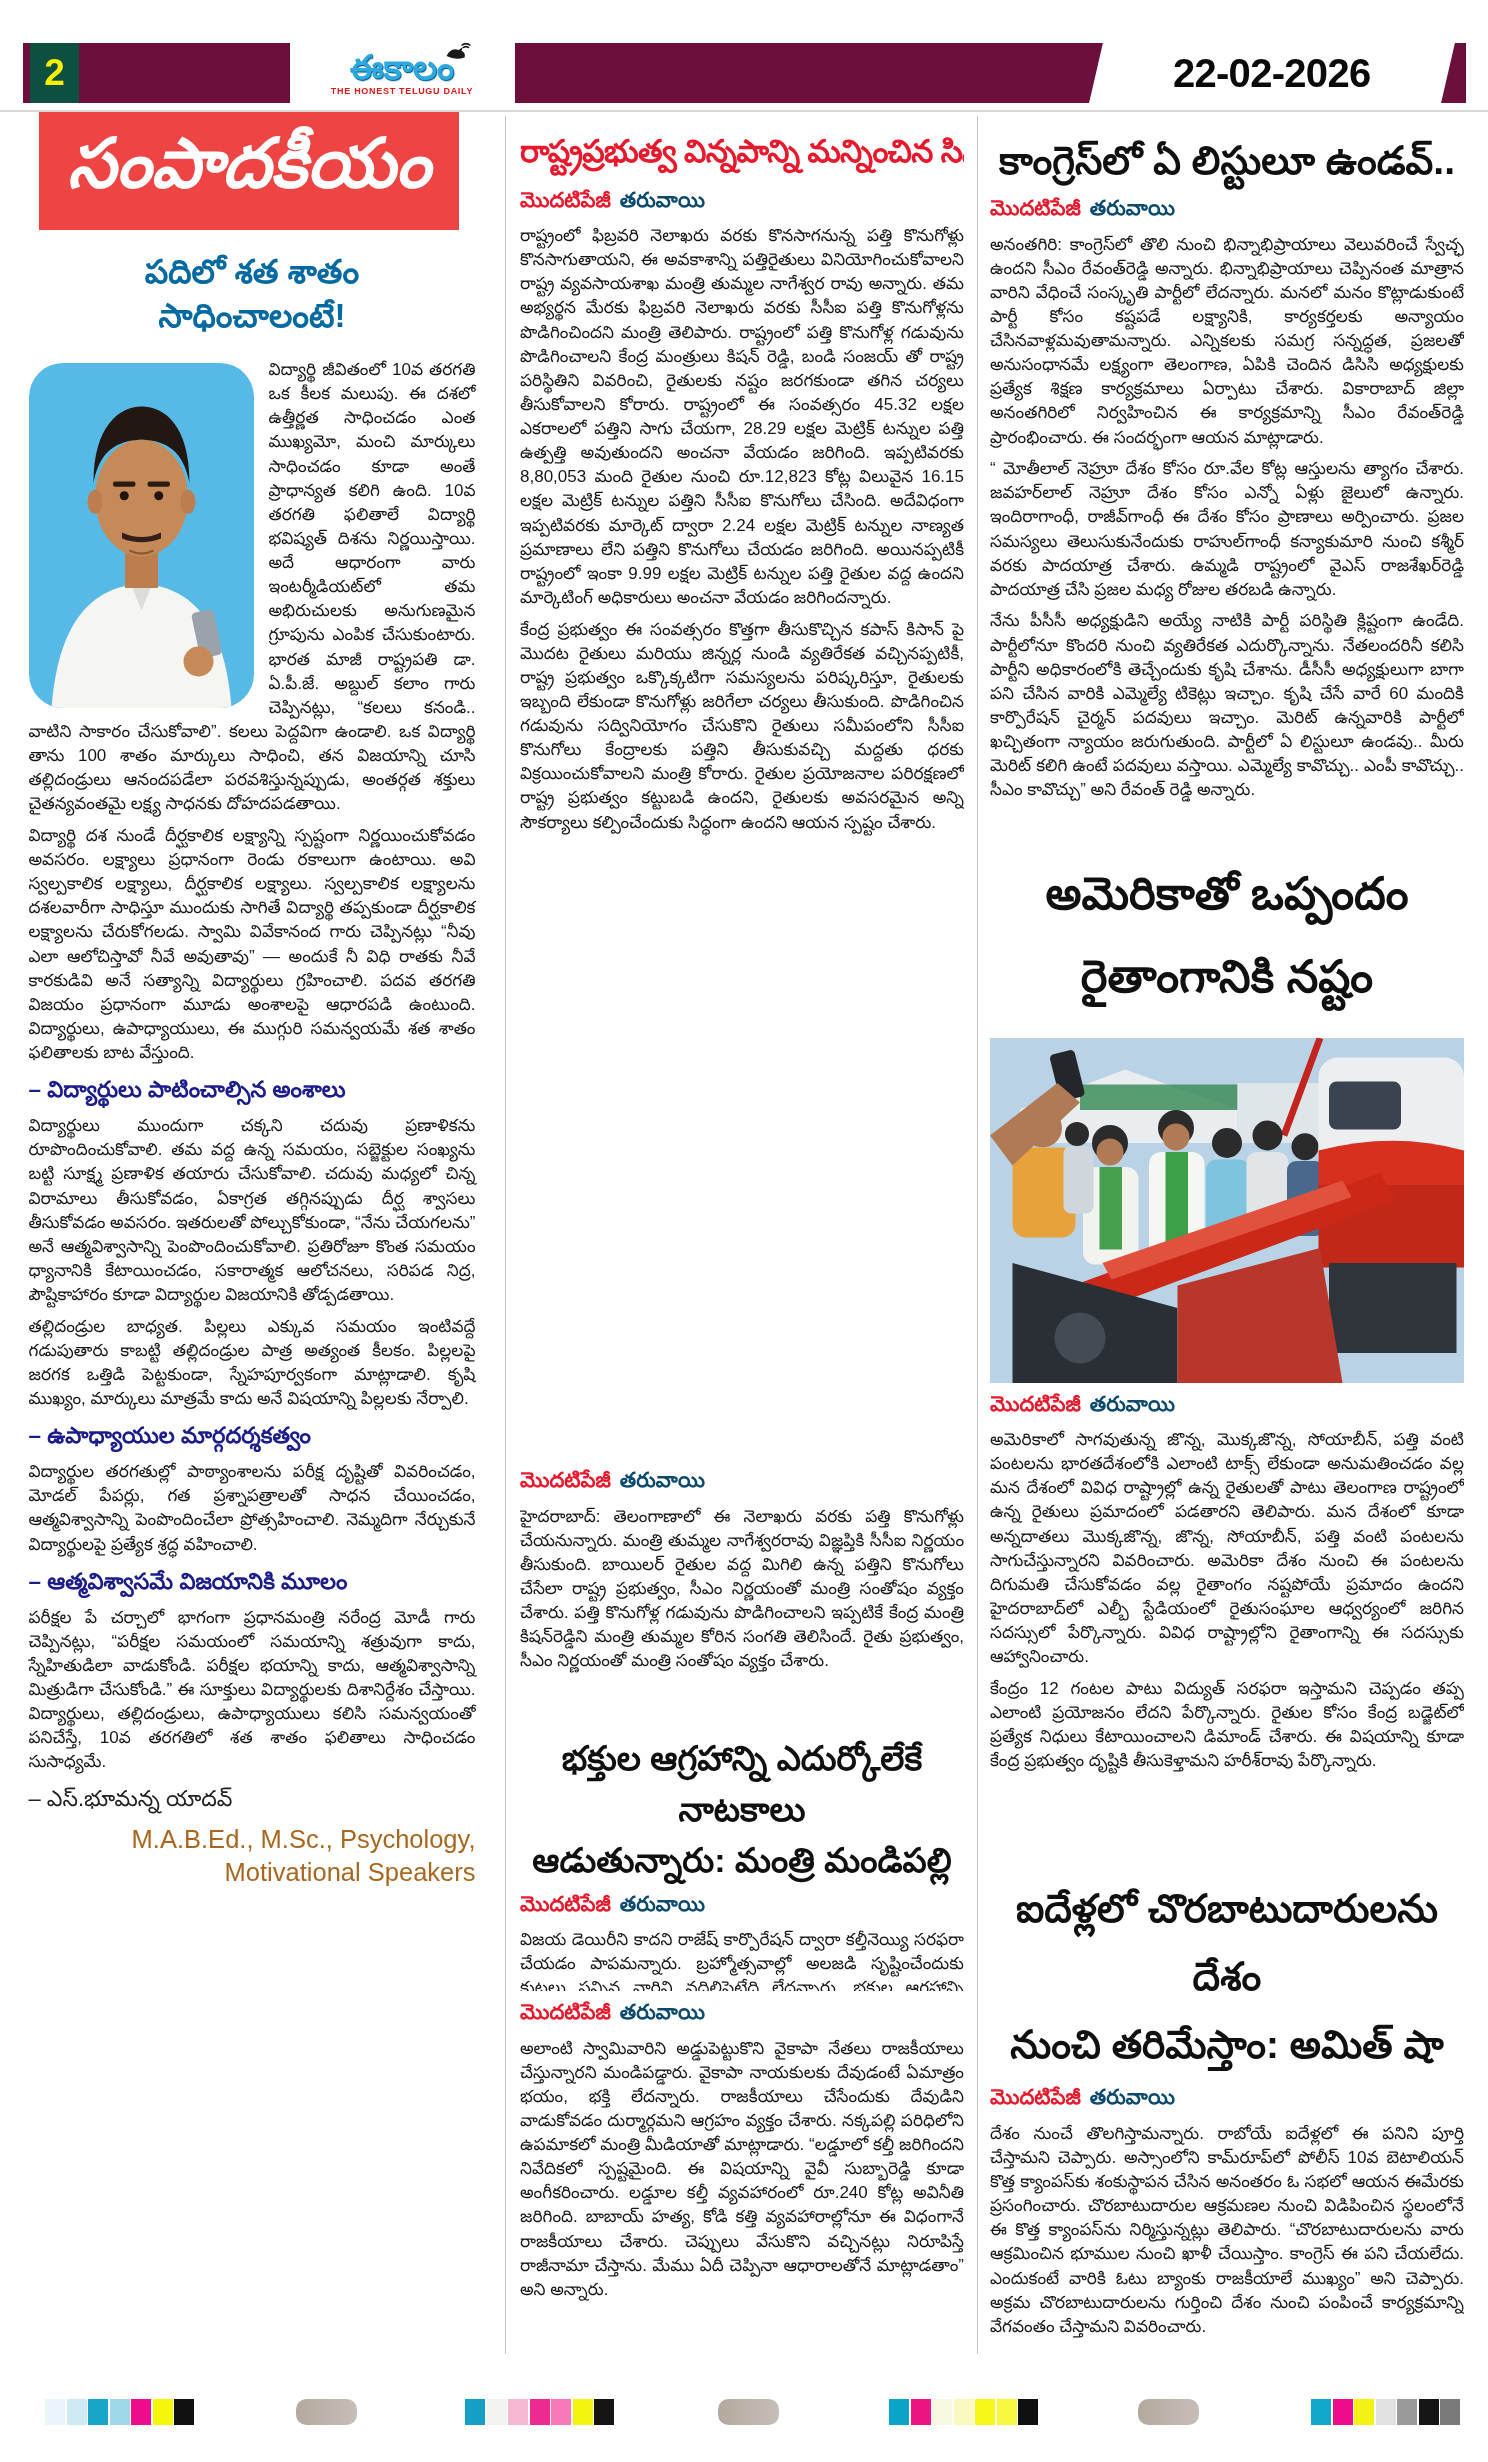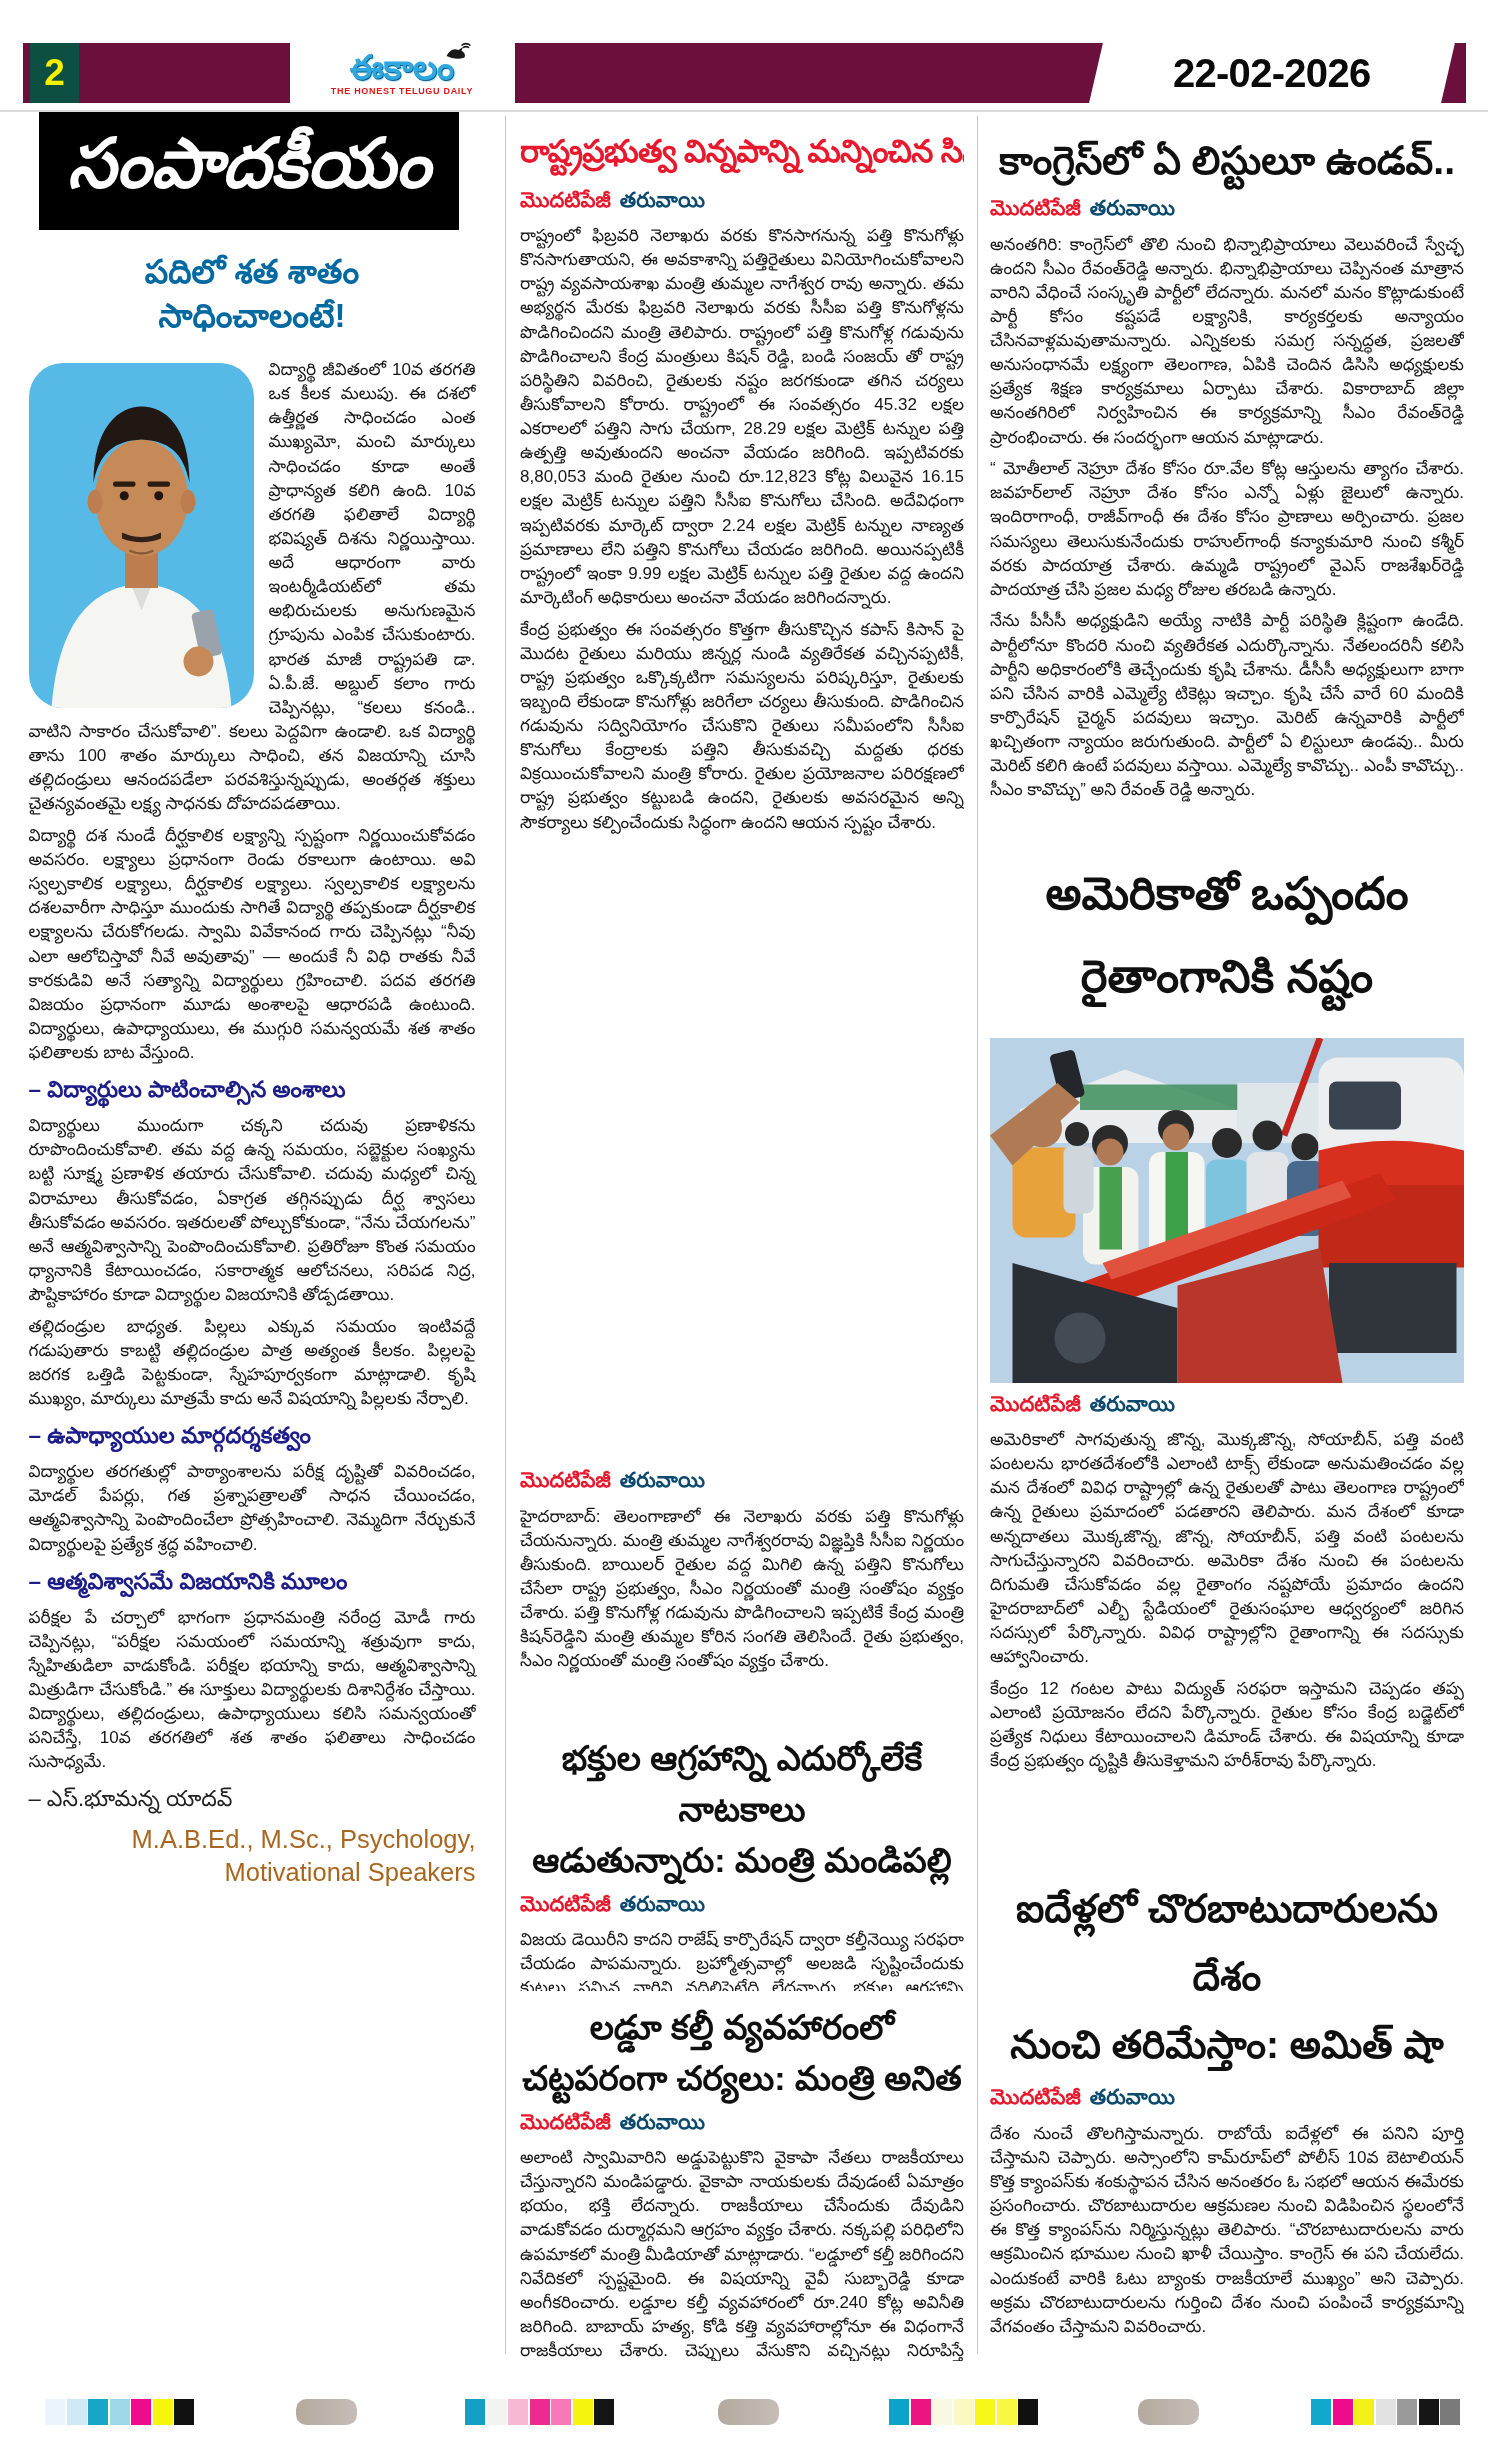--- a/index.html
+++ b/index.html
@@ -23,21 +23,21 @@
   .vrule{position:absolute;top:116px;height:2238px;width:0.7px;background:#c6c6c6;}
 
   
   .continued{font-size:21px;font-weight:bold;margin:6px 0 7.5px 0;}
   .continued .red{color:#e8192c;}
   .continued .blue{color:#0c4a6e;margin-left:9px;text-align:right;}
   .body p{font-size:17px;line-height:1.42;text-align:justify;margin:0 0 7.5px 0;color:#161616;}
 
   
   .col-left{position:absolute;left:28.5px;top:112px;width:447px;}
-  .ed-label{width:420px;height:118px;background:#000000;color:#ffffff;margin:0 0 19.5px 10.5px;
+  .ed-label{width:420px;height:118px;background:#ef4444;color:#ffffff;margin:0 0 19.5px 10.5px;
             display:flex;align-items:center;justify-content:center;
             font-size:69px;font-weight:bold;font-style:italic;
             font-family:"DejaVu Serif","Liberation Serif",serif;}
   .ed-headline{font-size:33px;font-weight:bold;color:#0369a1;text-align:center;line-height:1.35;margin:0 0 19.5px 0;}
   .portrait{float:left;width:225px;height:345px;margin:4.5px 15px 4.5px 0;border-radius:34px;overflow:hidden;}
   .subhead{font-size:22.5px;font-weight:bold;color:#1c1c8a;margin:12px 0 6px 0;}
   .signature{font-size:22px;color:#222222;margin-top:11px;}
   .credentials{color:#a9661f;font-size:25.5px;text-align:right;line-height:1.3;margin-top:6px;}
 
   
@@ -164,24 +164,20 @@
       </div>
       <div class="continued">
         <span class="red">మొదటిపేజీ</span><span class="blue">తరువాయి</span>
       </div>
       <div class="body">
           <p>విజయ డెయిరీని కాదని రాజేష్ కార్పొరేషన్ ద్వారా కల్తీనెయ్యి సరఫరా చేయడం పాపమన్నారు. బ్రహ్మోత్సవాల్లో అలజడి సృష్టించేందుకు కుట్రలు పన్నిన వారిని వదిలిపెట్టేది లేదన్నారు. భక్తుల ఆగ్రహాన్ని ఎదుర్కోలేకే ఆ పార్టీ నేతలు నాటకాలు ఆడుతున్నారని విమర్శించారు. దేవాలయాల పవిత్రతను కాపాడటమే కూటమి ప్రభుత్వ లక్ష్యమని పేర్కొన్నారు. భక్తుల విశ్వాసంతో చెలగాటమాడిన వైకాపా ప్రజల గుండెల్లో చెడ్డవారిగా నిలిచిపోతారన్నారు.</p>
         </div>
     </div>
 
     <div class="art" style="top:1994px;height:367px;">
-      <div class="hl hl-46">
-        <span>లడ్డూ కల్తీ వ్యవహారంలో</span><br>
-        <span>చట్టపరంగా చర్యలు: మంత్రి అనిత</span>
-      </div>
       <div class="continued">
         <span class="red">మొదటిపేజీ</span><span class="blue">తరువాయి</span>
       </div>
       <div class="body">
           <p>అలాంటి స్వామివారిని అడ్డుపెట్టుకొని వైకాపా నేతలు రాజకీయాలు చేస్తున్నారని మండిపడ్డారు. వైకాపా నాయకులకు దేవుడంటే ఏమాత్రం భయం, భక్తి లేదన్నారు. రాజకీయాలు చేసేందుకు దేవుడిని వాడుకోవడం దుర్మార్గమని ఆగ్రహం వ్యక్తం చేశారు. నక్కపల్లి పరిధిలోని ఉపమాకలో మంత్రి మీడియాతో మాట్లాడారు. “లడ్డూలో కల్తీ జరిగిందని నివేదికలో స్పష్టమైంది. ఈ విషయాన్ని వైవీ సుబ్బారెడ్డి కూడా అంగీకరించారు. లడ్డూల కల్తీ వ్యవహారంలో రూ.240 కోట్ల అవినీతి జరిగింది. బాబాయ్ హత్య, కోడి కత్తి వ్యవహారాల్లోనూ ఈ విధంగానే రాజకీయాలు చేశారు. చెప్పులు వేసుకొని వచ్చినట్లు నిరూపిస్తే రాజీనామా చేస్తాను. మేము ఏదీ చెప్పినా ఆధారాలతోనే మాట్లాడతాం” అని అన్నారు.</p>
         </div>
     </div>
   </div>
 
   <div class="col-right">

